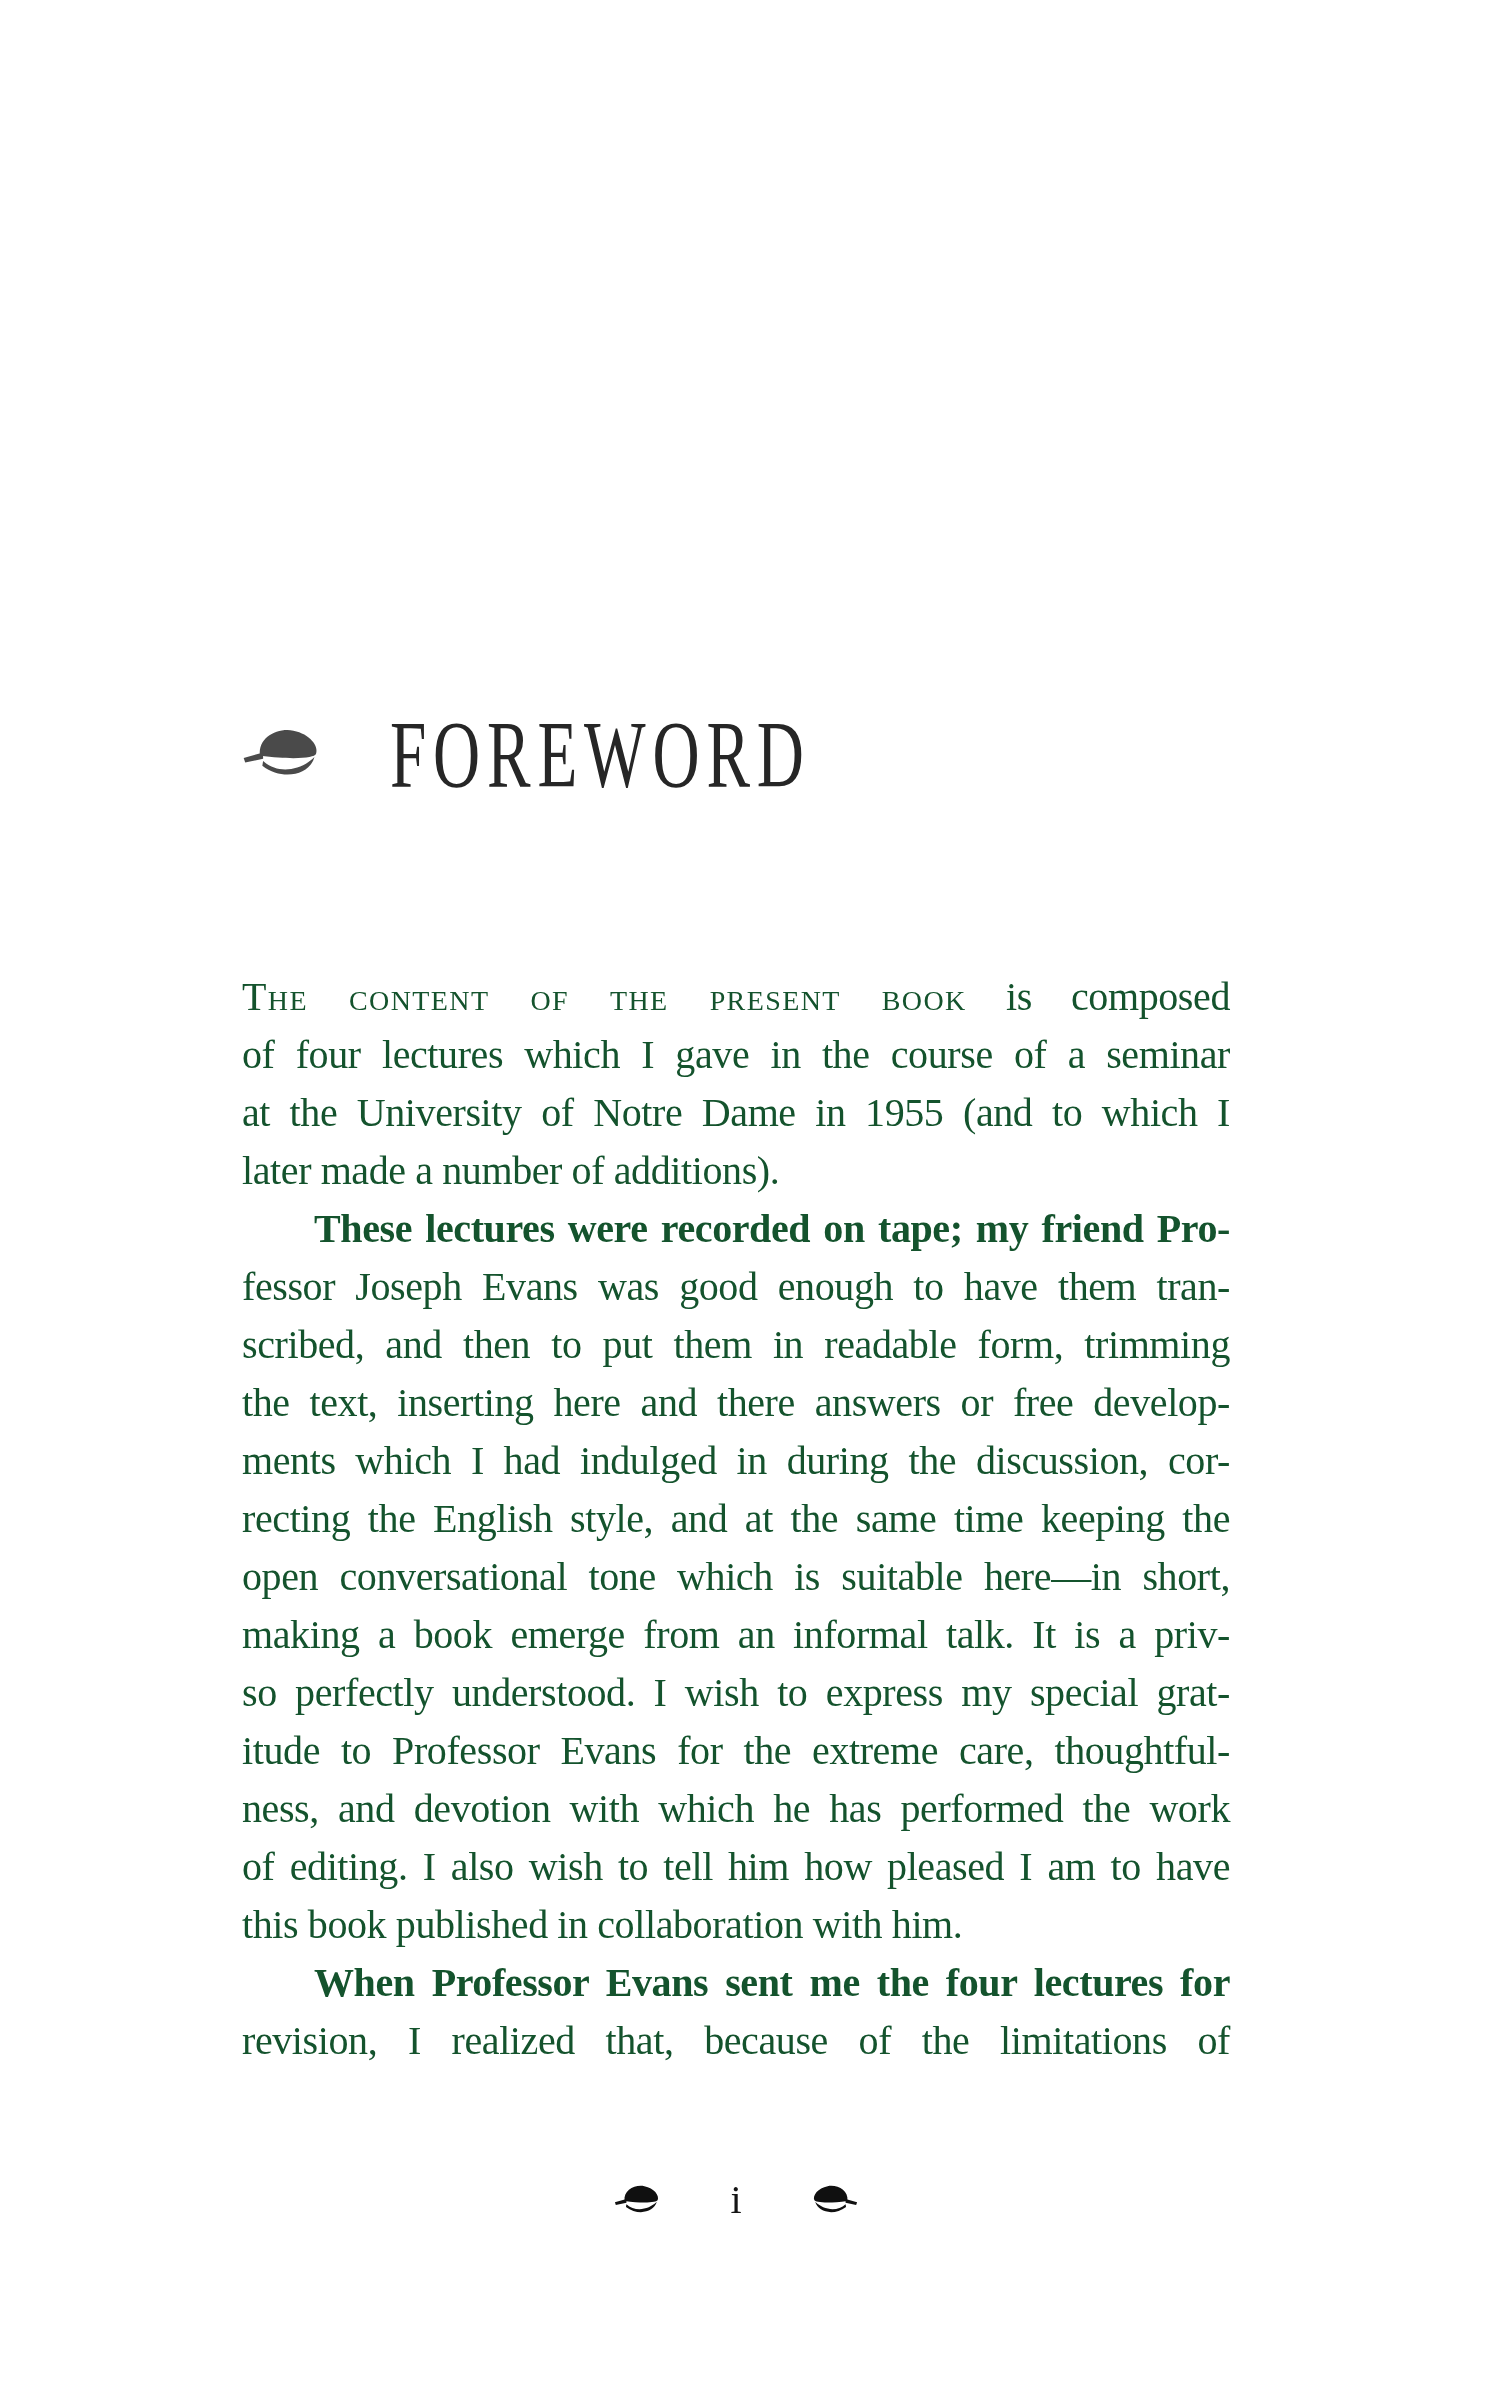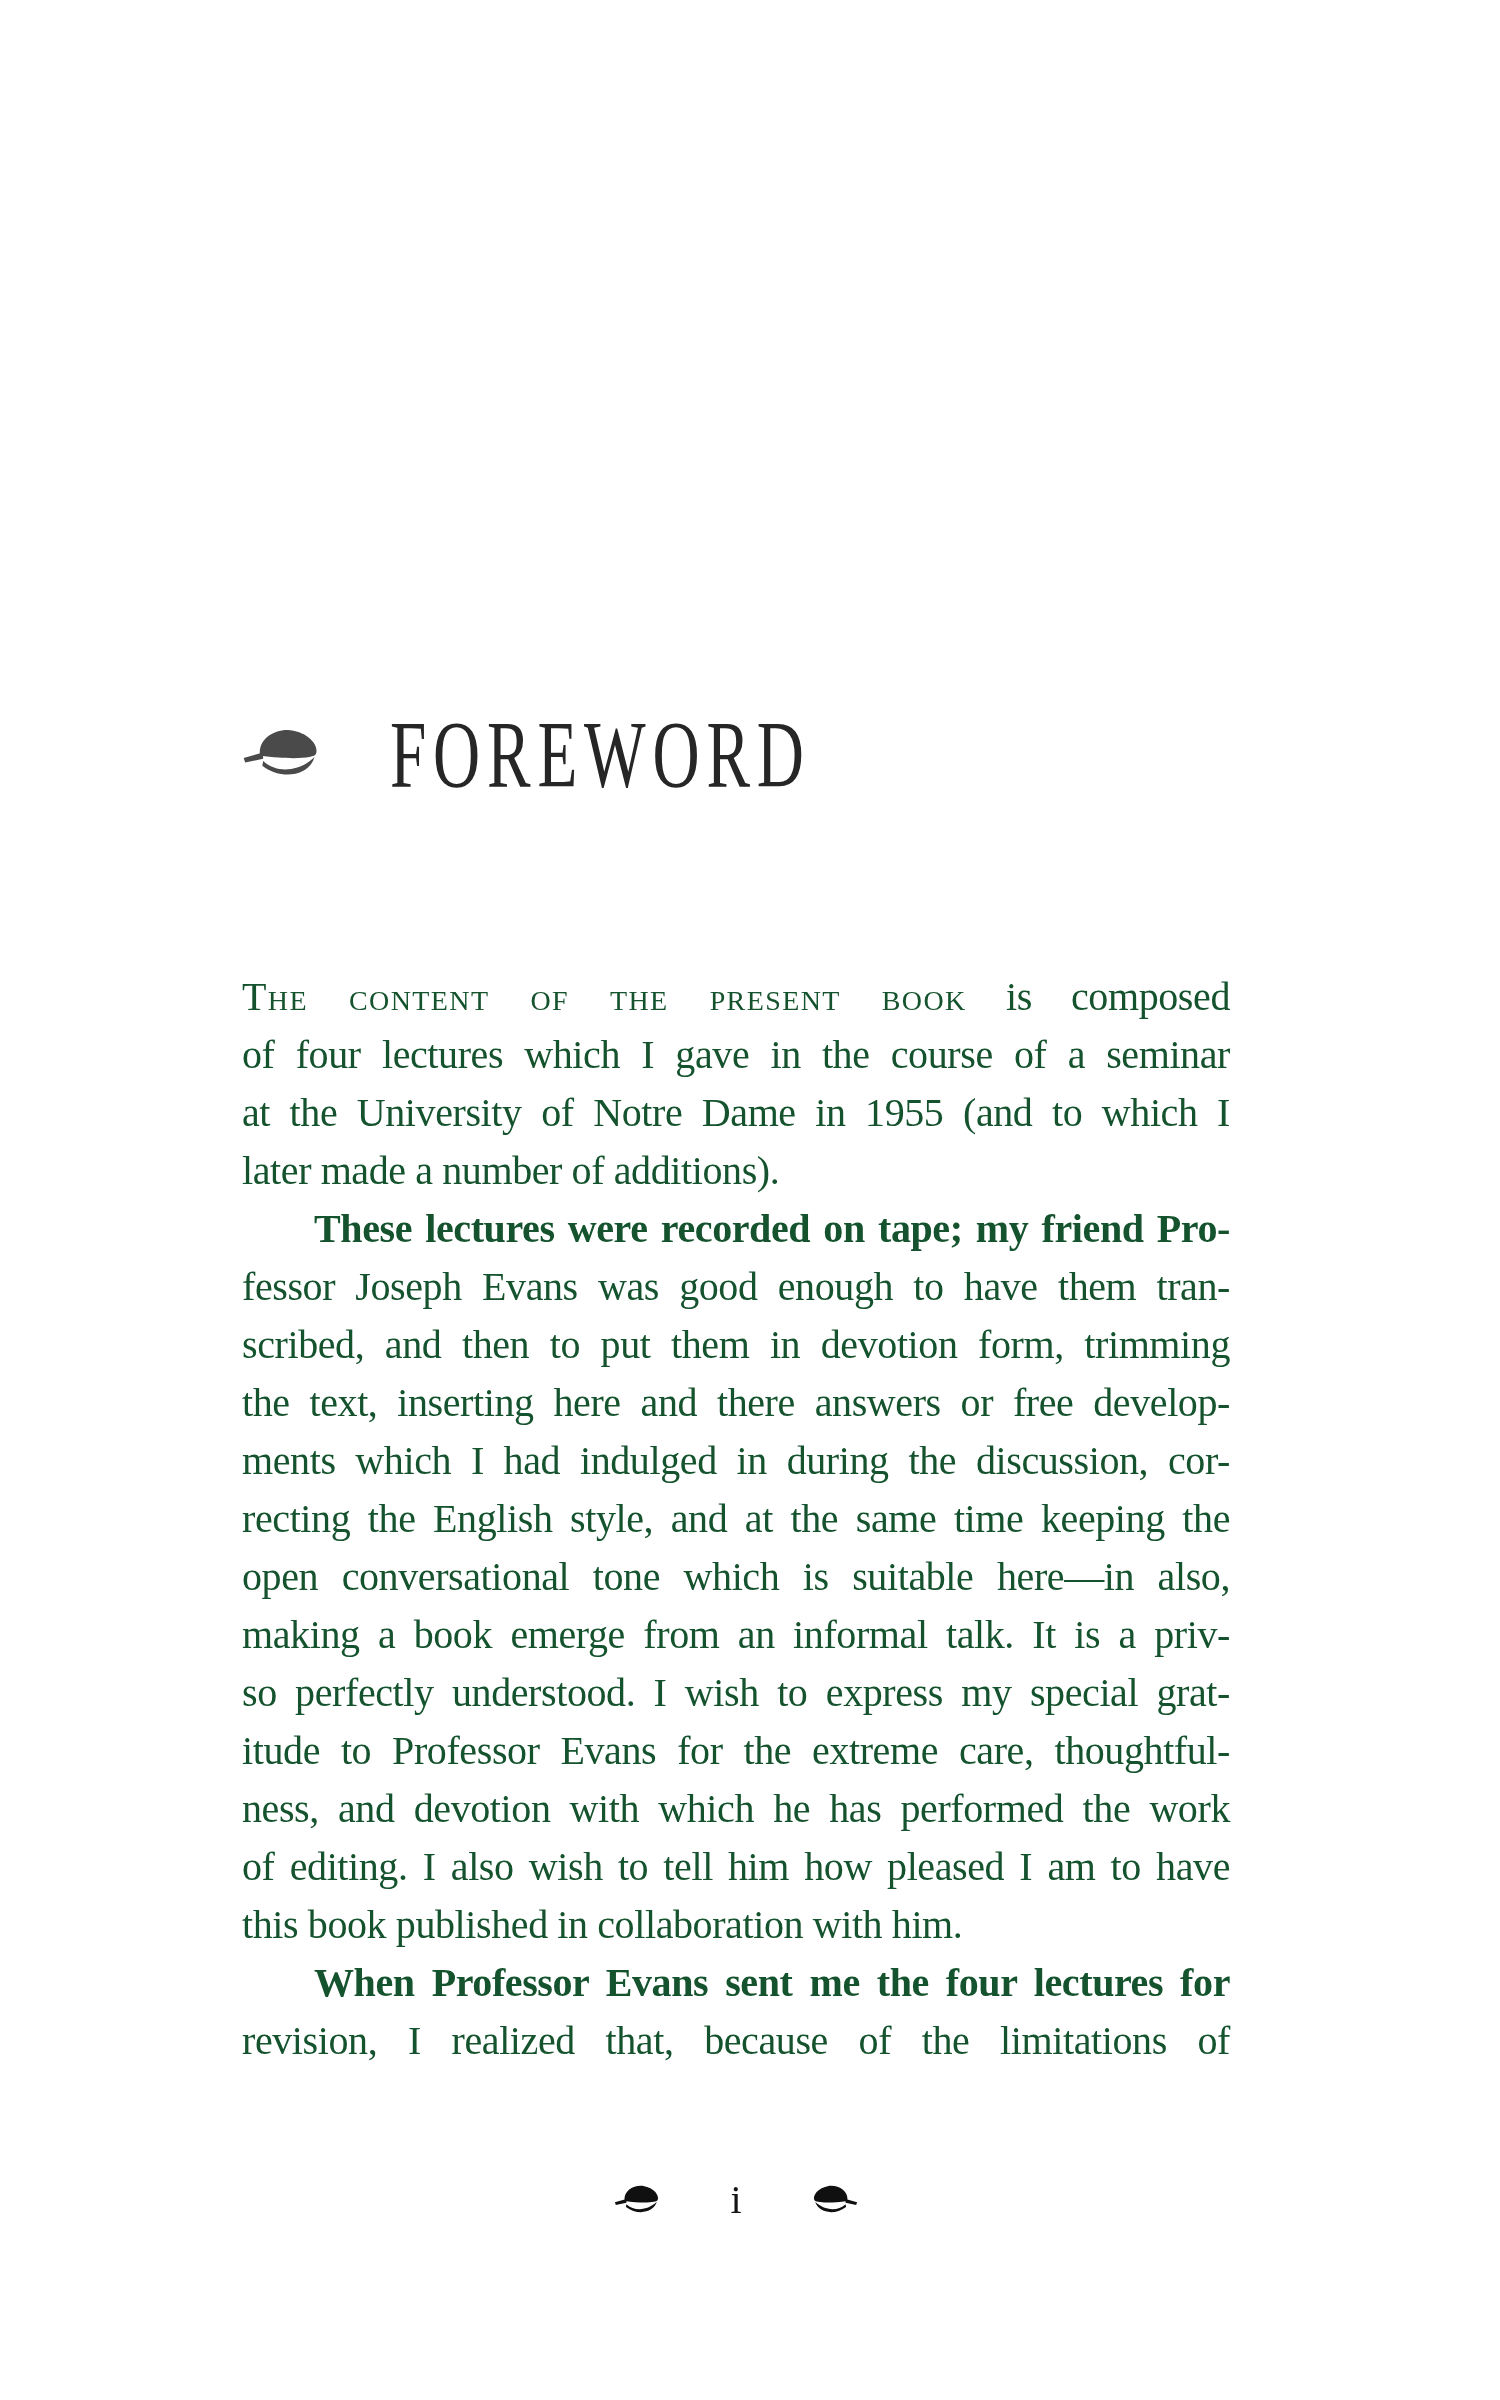--- a/index.html
+++ b/index.html
@@ -64,25 +64,25 @@
     <div class="para">
       <div class="line"><span class="sc">The content of the present book</span><span> is composed</span></div>
       <div class="line">of four lectures which I gave in the course of a seminar</div>
       <div class="line">at the University of Notre Dame in 1955 (and to which I</div>
       <div class="line last">later made a number of additions).</div>
     </div>
 
     <div class="para">
       <div class="line indent">These lectures were recorded on tape; my friend Pro-</div>
       <div class="line">fessor Joseph Evans was good enough to have them tran-</div>
-      <div class="line">scribed, and then to put them in devotion form, trimming</div>
+      <div class="line">scribed, and then to put them in readable form, trimming</div>
       <div class="line">the text, inserting here and there answers or free develop-</div>
       <div class="line">ments which I had indulged in during the discussion, cor-</div>
       <div class="line">recting the English style, and at the same time keeping the</div>
-      <div class="line">open conversational tone which is suitable here—in also,</div>
+      <div class="line">open conversational tone which is suitable here—in short,</div>
       <div class="line">making a book emerge from an informal talk. It is a priv-</div>
       <div class="line">so perfectly understood. I wish to express my special grat-</div>
       <div class="line">itude to Professor Evans for the extreme care, thoughtful-</div>
       <div class="line">ness, and devotion with which he has performed the work</div>
       <div class="line">of editing. I also wish to tell him how pleased I am to have</div>
       <div class="line last">this book published in collaboration with him.</div>
     </div>
 
     <div class="para">
       <div class="line indent">When Professor Evans sent me the four lectures for</div>

